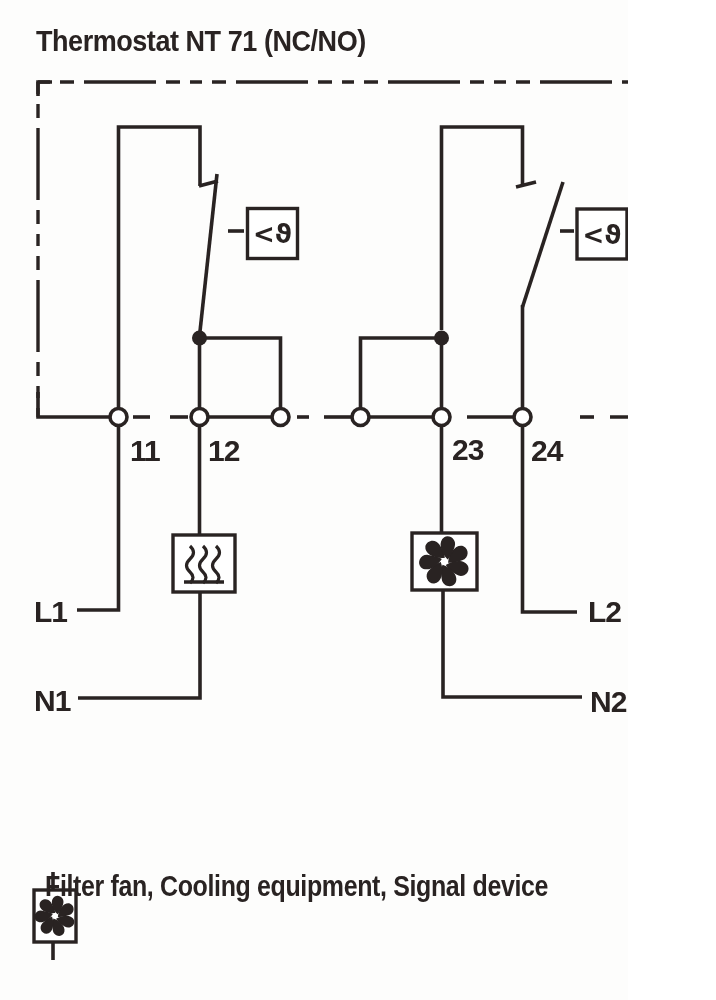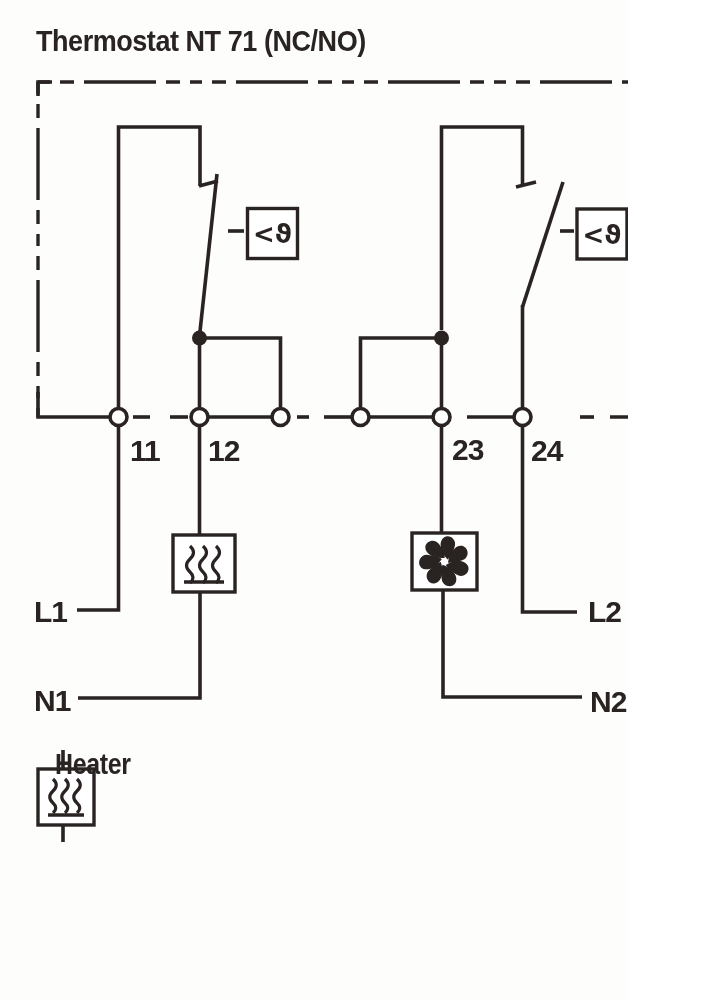--- a/index.html
+++ b/index.html
@@ -136,27 +136,34 @@
           <use href="#petalA" transform="rotate(102.8)"></use>
           <use href="#petalA" transform="rotate(154.2)"></use>
           <use href="#petalA" transform="rotate(205.7)"></use>
           <use href="#petalA" transform="rotate(257.1)"></use>
           <use href="#petalA" transform="rotate(308.5)"></use>
         </g>
       </g>
     </g>
   </svg>
 
-  <div class="legend-row r1">
-    <svg width="62" height="96" viewBox="0 0 62 96">
-      <line class="wire" x1="28" y1="2" x2="28" y2="21"></line>
-      <rect class="box" x="3" y="21" width="56" height="56"></rect>
-      <path class="thin" d="M18 31 q6.5 6 0 12 q-6.5 6 0 12 q5.5 5 0 10"></path>
-      <path class="thin" d="M30 31 q6.5 6 0 12 q-6.5 6 0 12 q5.5 5 0 10"></path>
-      <path class="thin" d="M42 31 q6.5 6 0 12 q-6.5 6 0 12 q5.5 5 0 10"></path>
-      <line class="wire" x1="13" y1="67" x2="49" y2="67"></line>
-      <line class="wire" x1="28" y1="77" x2="28" y2="94"></line>
+
+  <div class="legend-row r2">
+    <svg width="48" height="92" viewBox="0 0 48 92">
+      <line class="wire" x1="22" y1="2" x2="22" y2="20"></line>
+      <rect class="box" x="3" y="20" width="42" height="52"></rect>
+      <g transform="translate(24 46) scale(0.95)">
+        <g fill="#292322">
+          <path id="petalB" d="M3 1 C4 -8 10 -15 16 -13 C21 -11 21 -3 15 -1 C11 0.5 6 1.5 3 1 Z"></path>
+          <use href="#petalB" transform="rotate(51.4)"></use>
+          <use href="#petalB" transform="rotate(102.8)"></use>
+          <use href="#petalB" transform="rotate(154.2)"></use>
+          <use href="#petalB" transform="rotate(205.7)"></use>
+          <use href="#petalB" transform="rotate(257.1)"></use>
+          <use href="#petalB" transform="rotate(308.5)"></use>
+        </g>
+      </g>
+      <line class="wire" x1="22" y1="72" x2="22" y2="90"></line>
     </svg>
-    <span class="legend-label">Heater</span>
+    <span class="legend-label">Filter fan, Cooling equipment, Signal device</span>
   </div>
-
 
 </div>
 
 </body></html>

